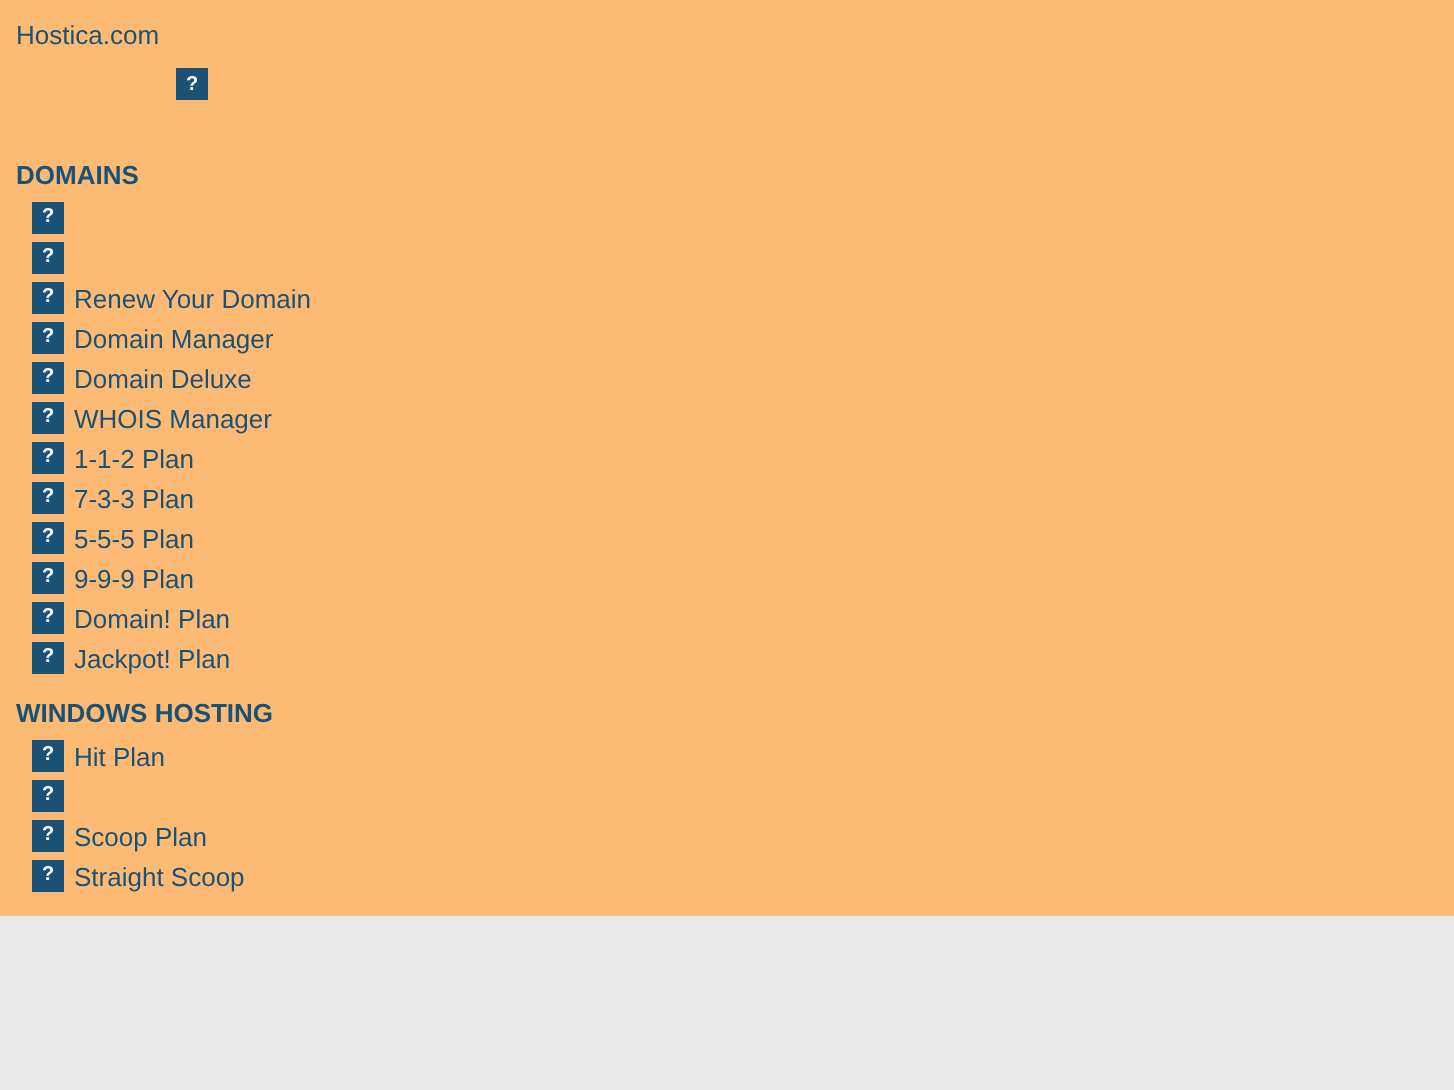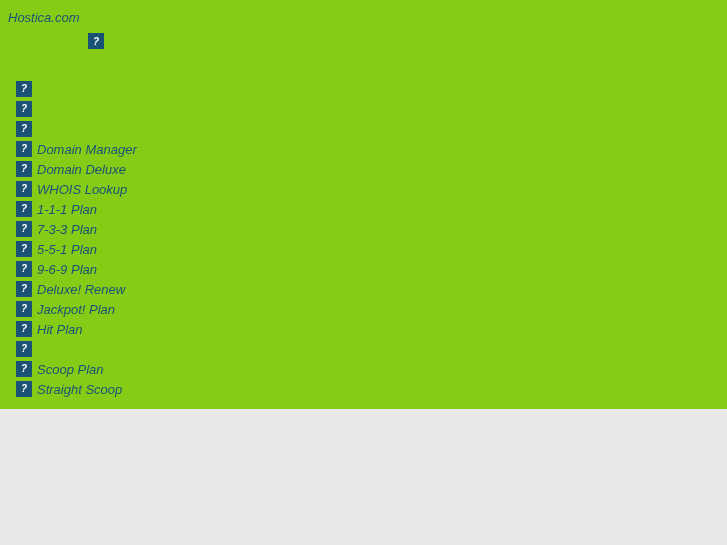--- a/index.html
+++ b/index.html
@@ -9,23 +9,22 @@
     }
     body {
       background-color: #e8e8e8;
       font-family: Arial, sans-serif;
       font-size: 13px;
       color: #1a5276;
       width: 727px;
       min-height: 545px;
     }
     .page-wrapper {
-      background-color: #84cc16;
+      background-color: #fdba74;
       padding: 10px 8px;
-      font-style: italic;
     }
     .site-title {
       color: #1a5276;
       font-size: 13px;
       font-weight: normal;
       margin-bottom: 8px;
     }
     .logo-area {
       margin-bottom: 30px;
       padding-left: 80px;
@@ -79,65 +78,68 @@
 <body>
 
 <div class="page-wrapper">
   <div class="site-title">Hostica.com</div>
 
   <div class="logo-area">
     <span class="help-icon">?</span>
   </div>
 
   <div id="nav-container">
+  <div class="section-header">DOMAINS</div>
       <div class="nav-item">
         <span class="item-icon">?</span>
       </div>
       <div class="nav-item">
         <span class="item-icon">?</span>
       </div>
       <div class="nav-item">
         <span class="item-icon">?</span>
+        <span class="item-label">Renew Your Domain</span>
       </div>
       <div class="nav-item">
         <span class="item-icon">?</span>
         <span class="item-label">Domain Manager</span>
       </div>
       <div class="nav-item">
         <span class="item-icon">?</span>
         <span class="item-label">Domain Deluxe</span>
       </div>
       <div class="nav-item">
         <span class="item-icon">?</span>
-        <span class="item-label">WHOIS Lookup</span>
+        <span class="item-label">WHOIS Manager</span>
       </div>
       <div class="nav-item">
         <span class="item-icon">?</span>
-        <span class="item-label">1-1-1 Plan</span>
+        <span class="item-label">1-1-2 Plan</span>
       </div>
       <div class="nav-item">
         <span class="item-icon">?</span>
         <span class="item-label">7-3-3 Plan</span>
       </div>
       <div class="nav-item">
         <span class="item-icon">?</span>
-        <span class="item-label">5-5-1 Plan</span>
+        <span class="item-label">5-5-5 Plan</span>
       </div>
       <div class="nav-item">
         <span class="item-icon">?</span>
-        <span class="item-label">9-6-9 Plan</span>
+        <span class="item-label">9-9-9 Plan</span>
       </div>
       <div class="nav-item">
         <span class="item-icon">?</span>
-        <span class="item-label">Deluxe! Renew</span>
+        <span class="item-label">Domain! Plan</span>
       </div>
       <div class="nav-item">
         <span class="item-icon">?</span>
         <span class="item-label">Jackpot! Plan</span>
       </div>
+      <div class="section-header">WINDOWS HOSTING</div>
       <div class="nav-item">
         <span class="item-icon">?</span>
         <span class="item-label">Hit Plan</span>
       </div>
       <div class="nav-item">
         <span class="item-icon">?</span>
       </div>
       <div class="nav-item">
         <span class="item-icon">?</span>
         <span class="item-label">Scoop Plan</span>

